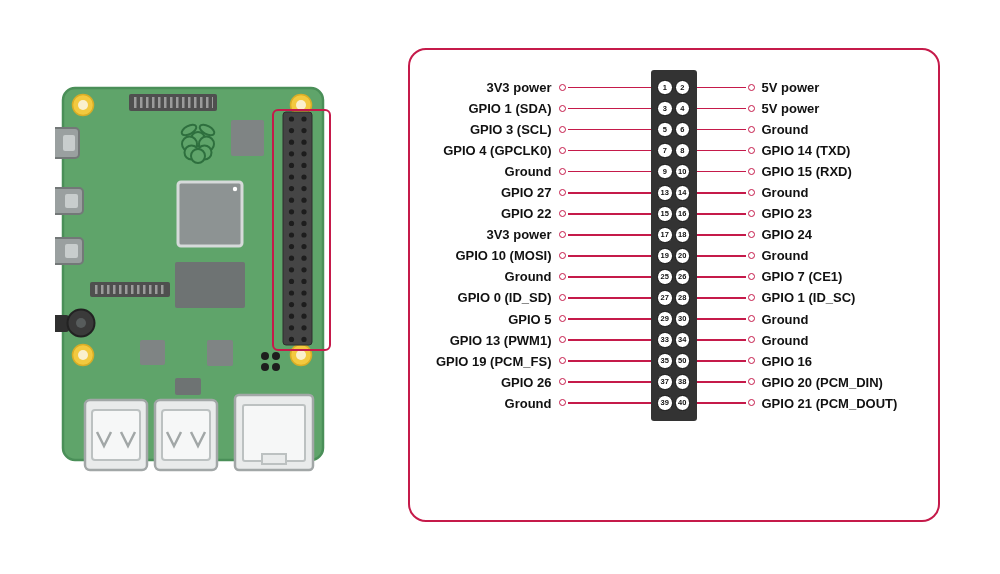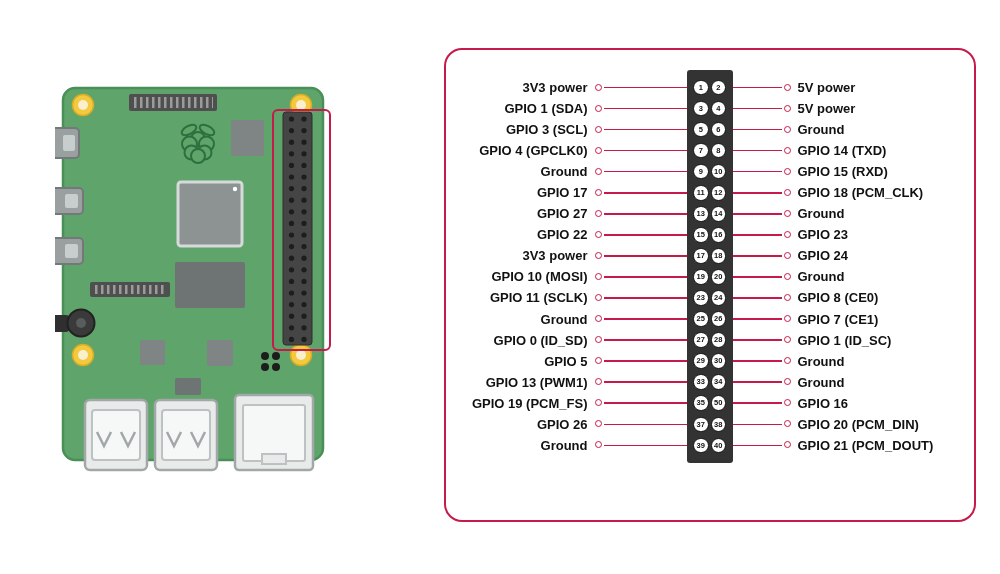--- a/index.html
+++ b/index.html
@@ -16,21 +16,20 @@
   .stage{position:absolute;inset:0;}
 
   
   .board-illustration{position:absolute;left:55px;top:84px;width:285px;height:412px;}
 
   
   .panel{
     position:absolute;left:408px;top:48px;width:532px;height:474px;
     box-sizing:border-box;border:2.5px solid var(--accent);border-radius:18px;
     background:#ffffff;
-    margin-left:36px;
   }
   .pin-rows{position:absolute;left:20px;right:20px;top:27px;}
   .pin-strip{
     position:absolute;left:220.5px;top:-7px;bottom:-7px;width:46px;
     background:var(--strip);border-radius:3px;
   }
   .pin-row{display:flex;align-items:center;height:21.05px;position:relative;z-index:1;}
   .pin-label{
     font-size:13px;font-weight:bold;color:#111;white-space:nowrap;line-height:1;
   }
@@ -258,30 +257,20 @@
     <span class="pin-label left">Ground</span>
     <span class="conn left"></span>
     <span class="pin-pair">
       <span class="pin-circle">9</span>
       <span class="pin-circle">10</span>
     </span>
     <span class="conn right"></span>
     <span class="pin-label right">GPIO 15 (RXD)</span>
   </div>
 
-  <div class="pin-row">
-    <span class="pin-label left">GPIO 17</span>
-    <span class="conn left"></span>
-    <span class="pin-pair">
-      <span class="pin-circle">11</span>
-      <span class="pin-circle">12</span>
-    </span>
-    <span class="conn right"></span>
-    <span class="pin-label right">GPIO 18 (PCM_CLK)</span>
-  </div>
 
   <div class="pin-row">
     <span class="pin-label left">GPIO 27</span>
     <span class="conn left"></span>
     <span class="pin-pair">
       <span class="pin-circle">13</span>
       <span class="pin-circle">14</span>
     </span>
     <span class="conn right"></span>
     <span class="pin-label right">Ground</span>
@@ -314,30 +303,20 @@
     <span class="conn left"></span>
     <span class="pin-pair">
       <span class="pin-circle">19</span>
       <span class="pin-circle">20</span>
     </span>
     <span class="conn right"></span>
     <span class="pin-label right">Ground</span>
   </div>
 
 
-  <div class="pin-row">
-    <span class="pin-label left">GPIO 11 (SCLK)</span>
-    <span class="conn left"></span>
-    <span class="pin-pair">
-      <span class="pin-circle">23</span>
-      <span class="pin-circle">24</span>
-    </span>
-    <span class="conn right"></span>
-    <span class="pin-label right">GPIO 8 (CE0)</span>
-  </div>
 
   <div class="pin-row">
     <span class="pin-label left">Ground</span>
     <span class="conn left"></span>
     <span class="pin-pair">
       <span class="pin-circle">25</span>
       <span class="pin-circle">26</span>
     </span>
     <span class="conn right"></span>
     <span class="pin-label right">GPIO 7 (CE1)</span>

